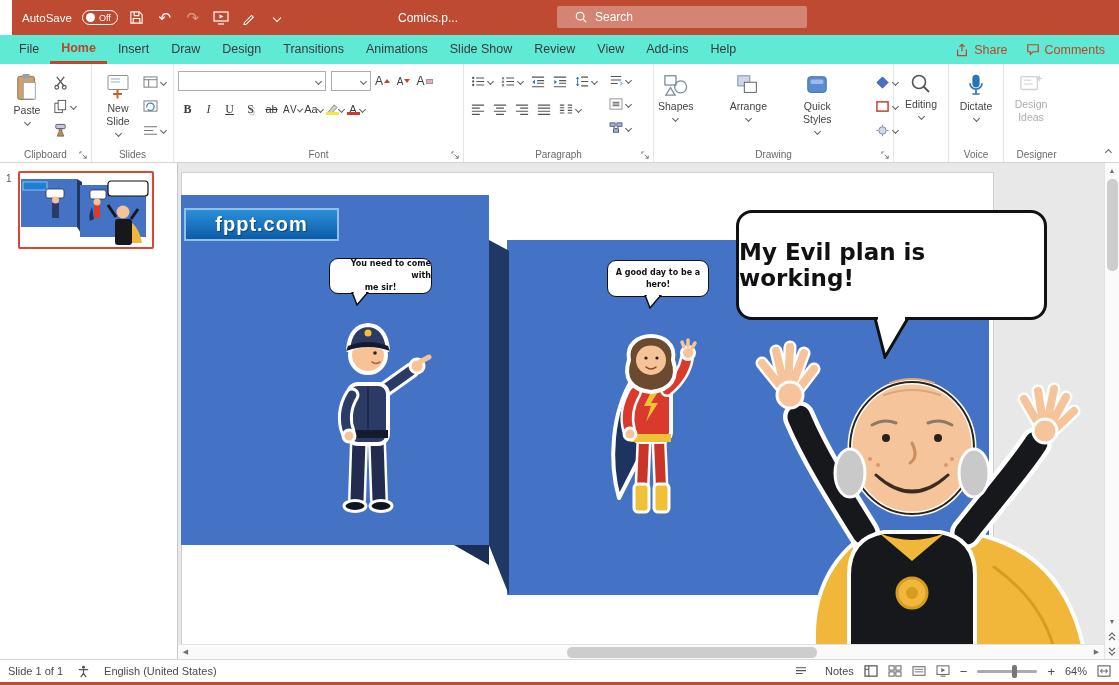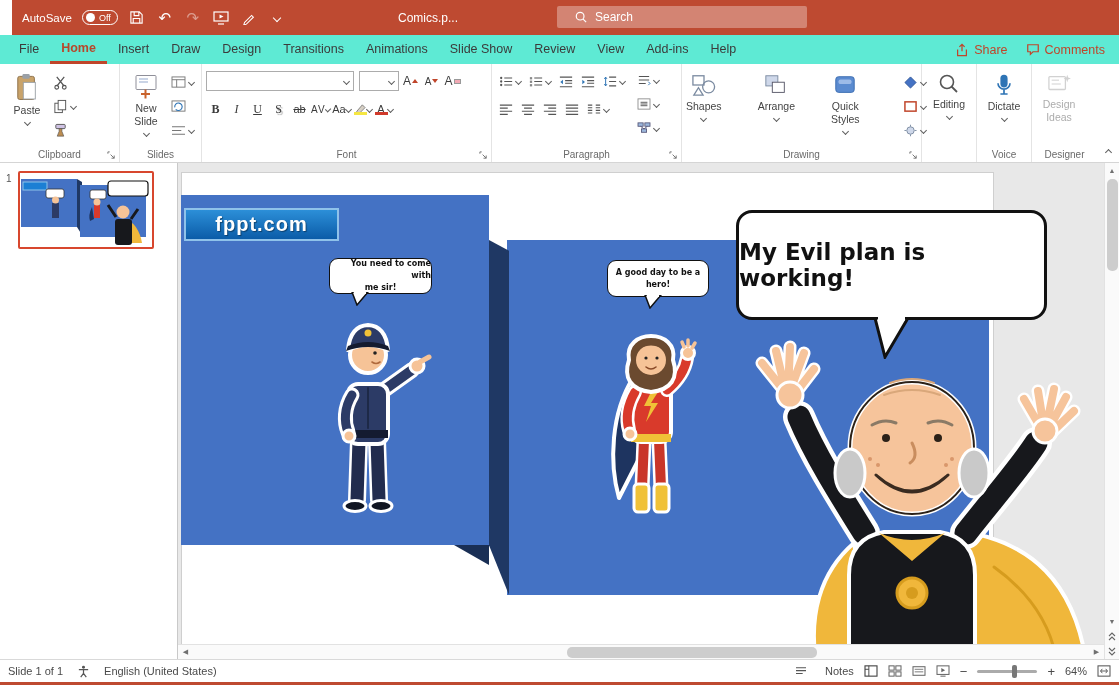--- a/index.html
+++ b/index.html
@@ -160,21 +160,21 @@
         <svg width="14" height="14" viewBox="0 0 16 16">
             <path d="M2,2 h12 v8 h-6 l-3,3 v-3 h-3 z" fill="none" stroke="#C0452A" stroke-width="1.4"></path>
           </svg>
         <span>Comments</span>
       </div>
     </div>
   </div>
 
   <div class="ribbon">
 
-    <div class="rgroup" style="width:120px;">
+    <div class="rgroup" style="width:92px;">
       <div style="display:flex;">
         <div class="bigbtn">
           <svg width="24" height="28" viewBox="0 0 26 30">
               <rect x="3" y="3.5" width="18" height="25" rx="2" fill="#C9A36A" stroke="#8a6d44"></rect>
               <rect x="8" y="1" width="8" height="5" rx="1.5" fill="#9aa0a6"></rect>
               <rect x="9" y="10" width="13" height="18" fill="#fff" stroke="#9aa0a6"></rect>
             </svg>
           <span class="lbl">Paste</span>
             <span class="chv"></span>
         </div>

